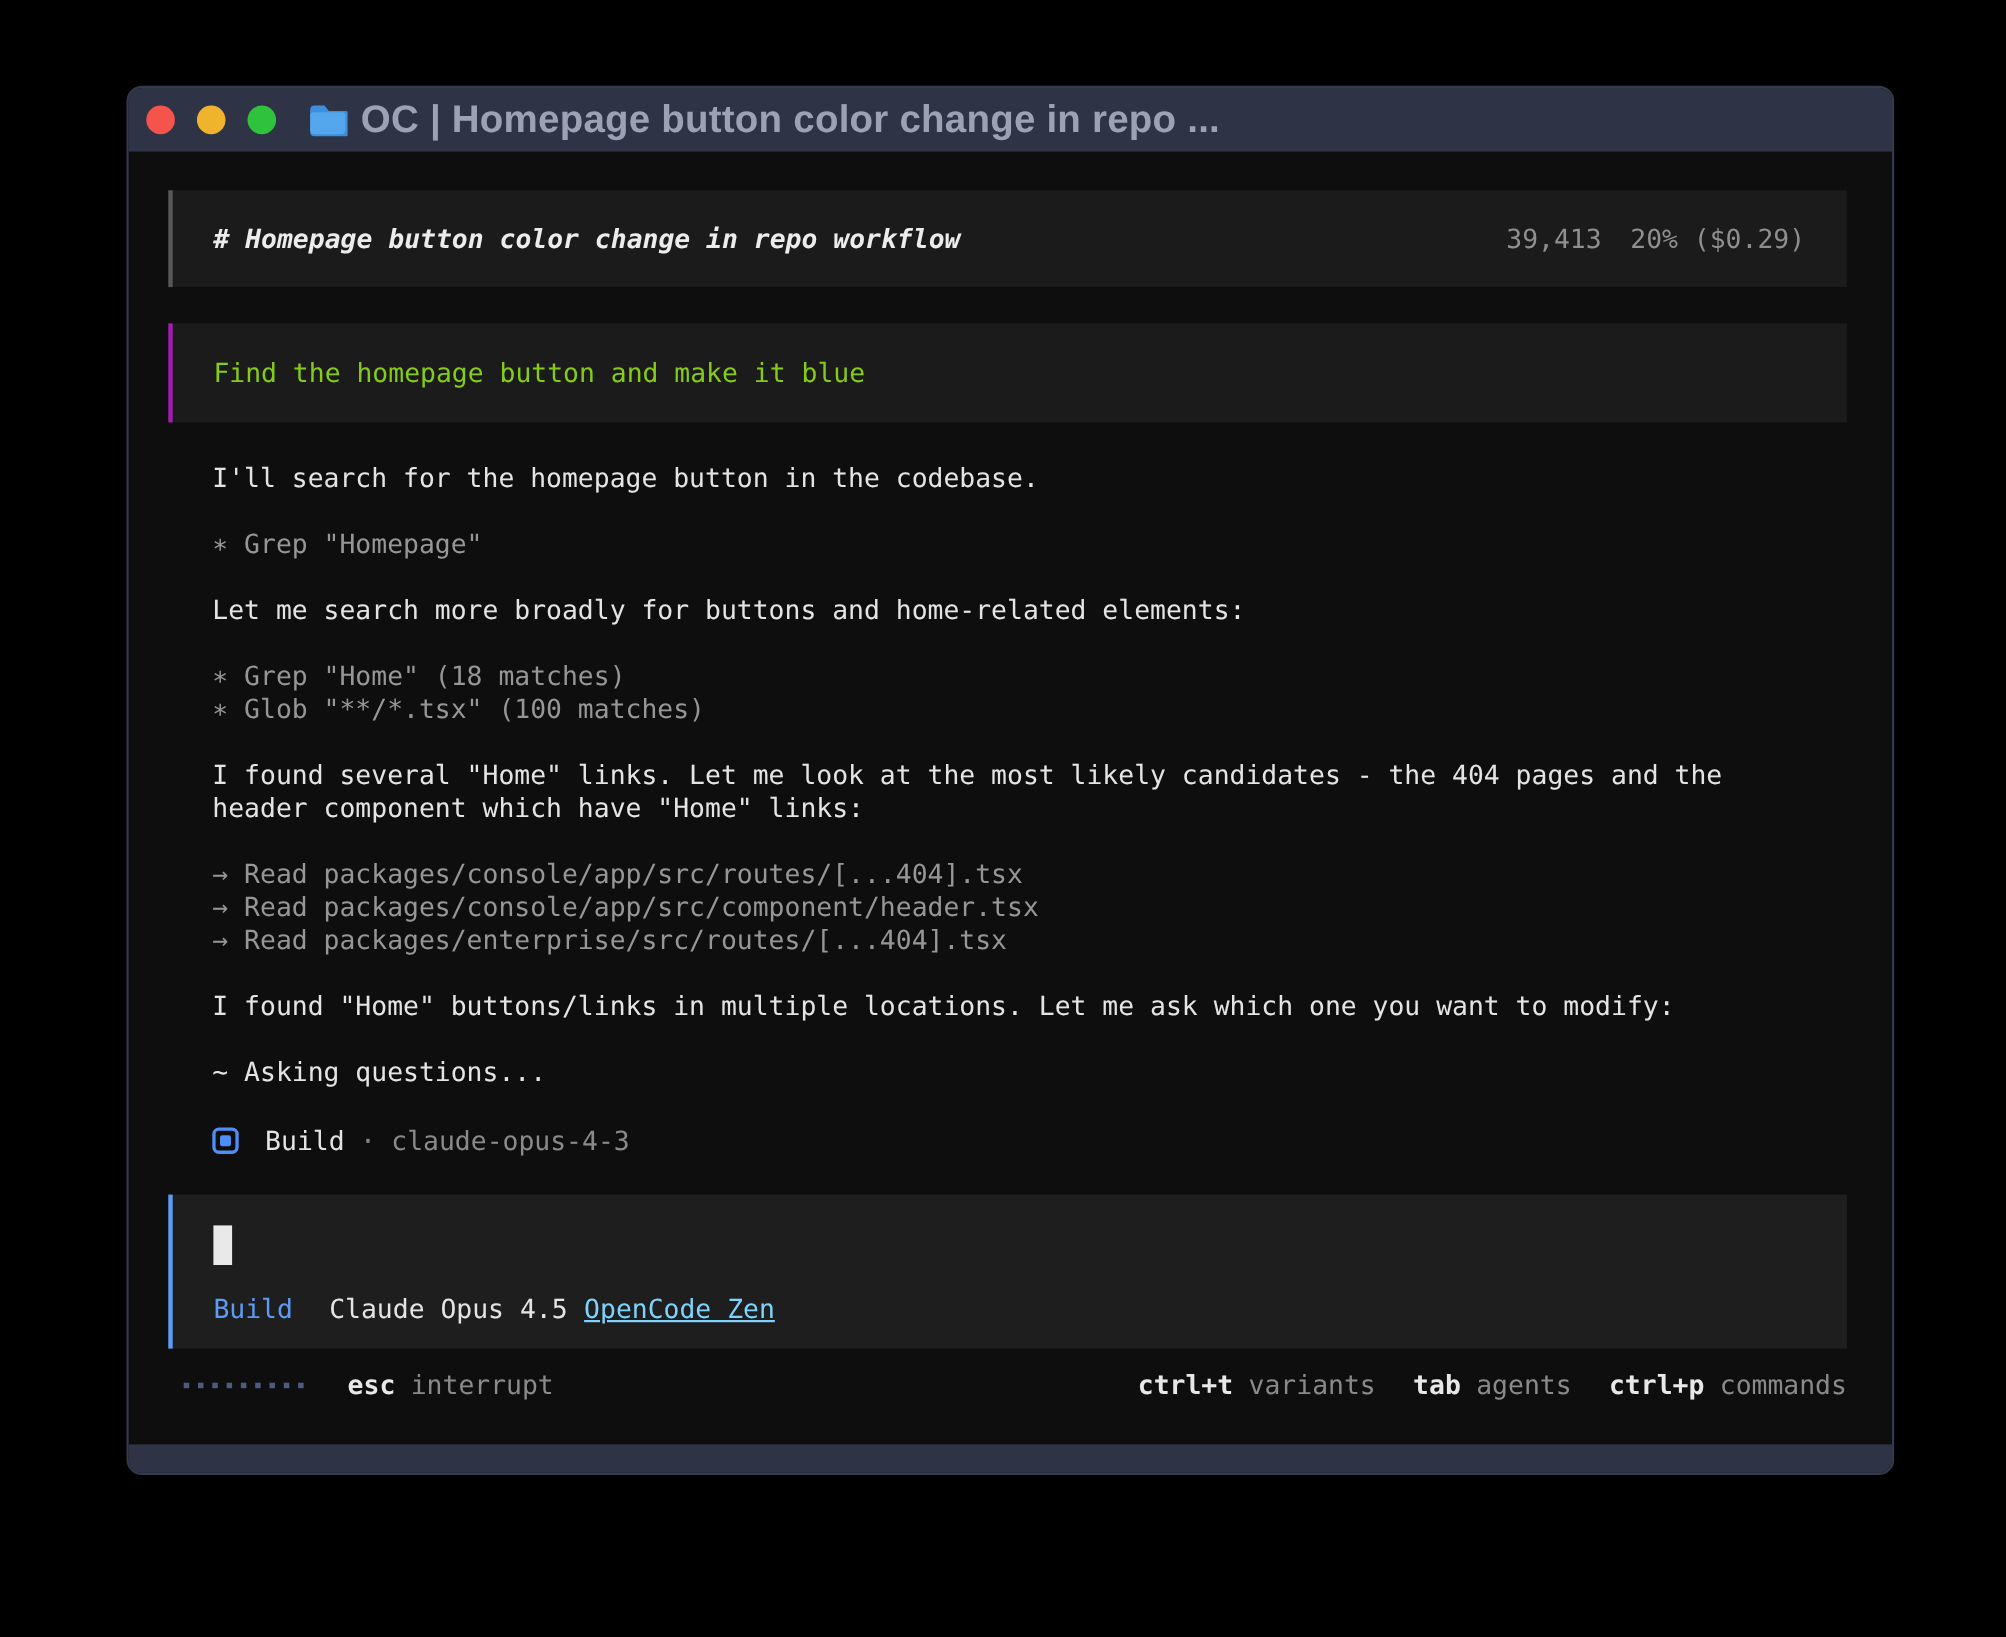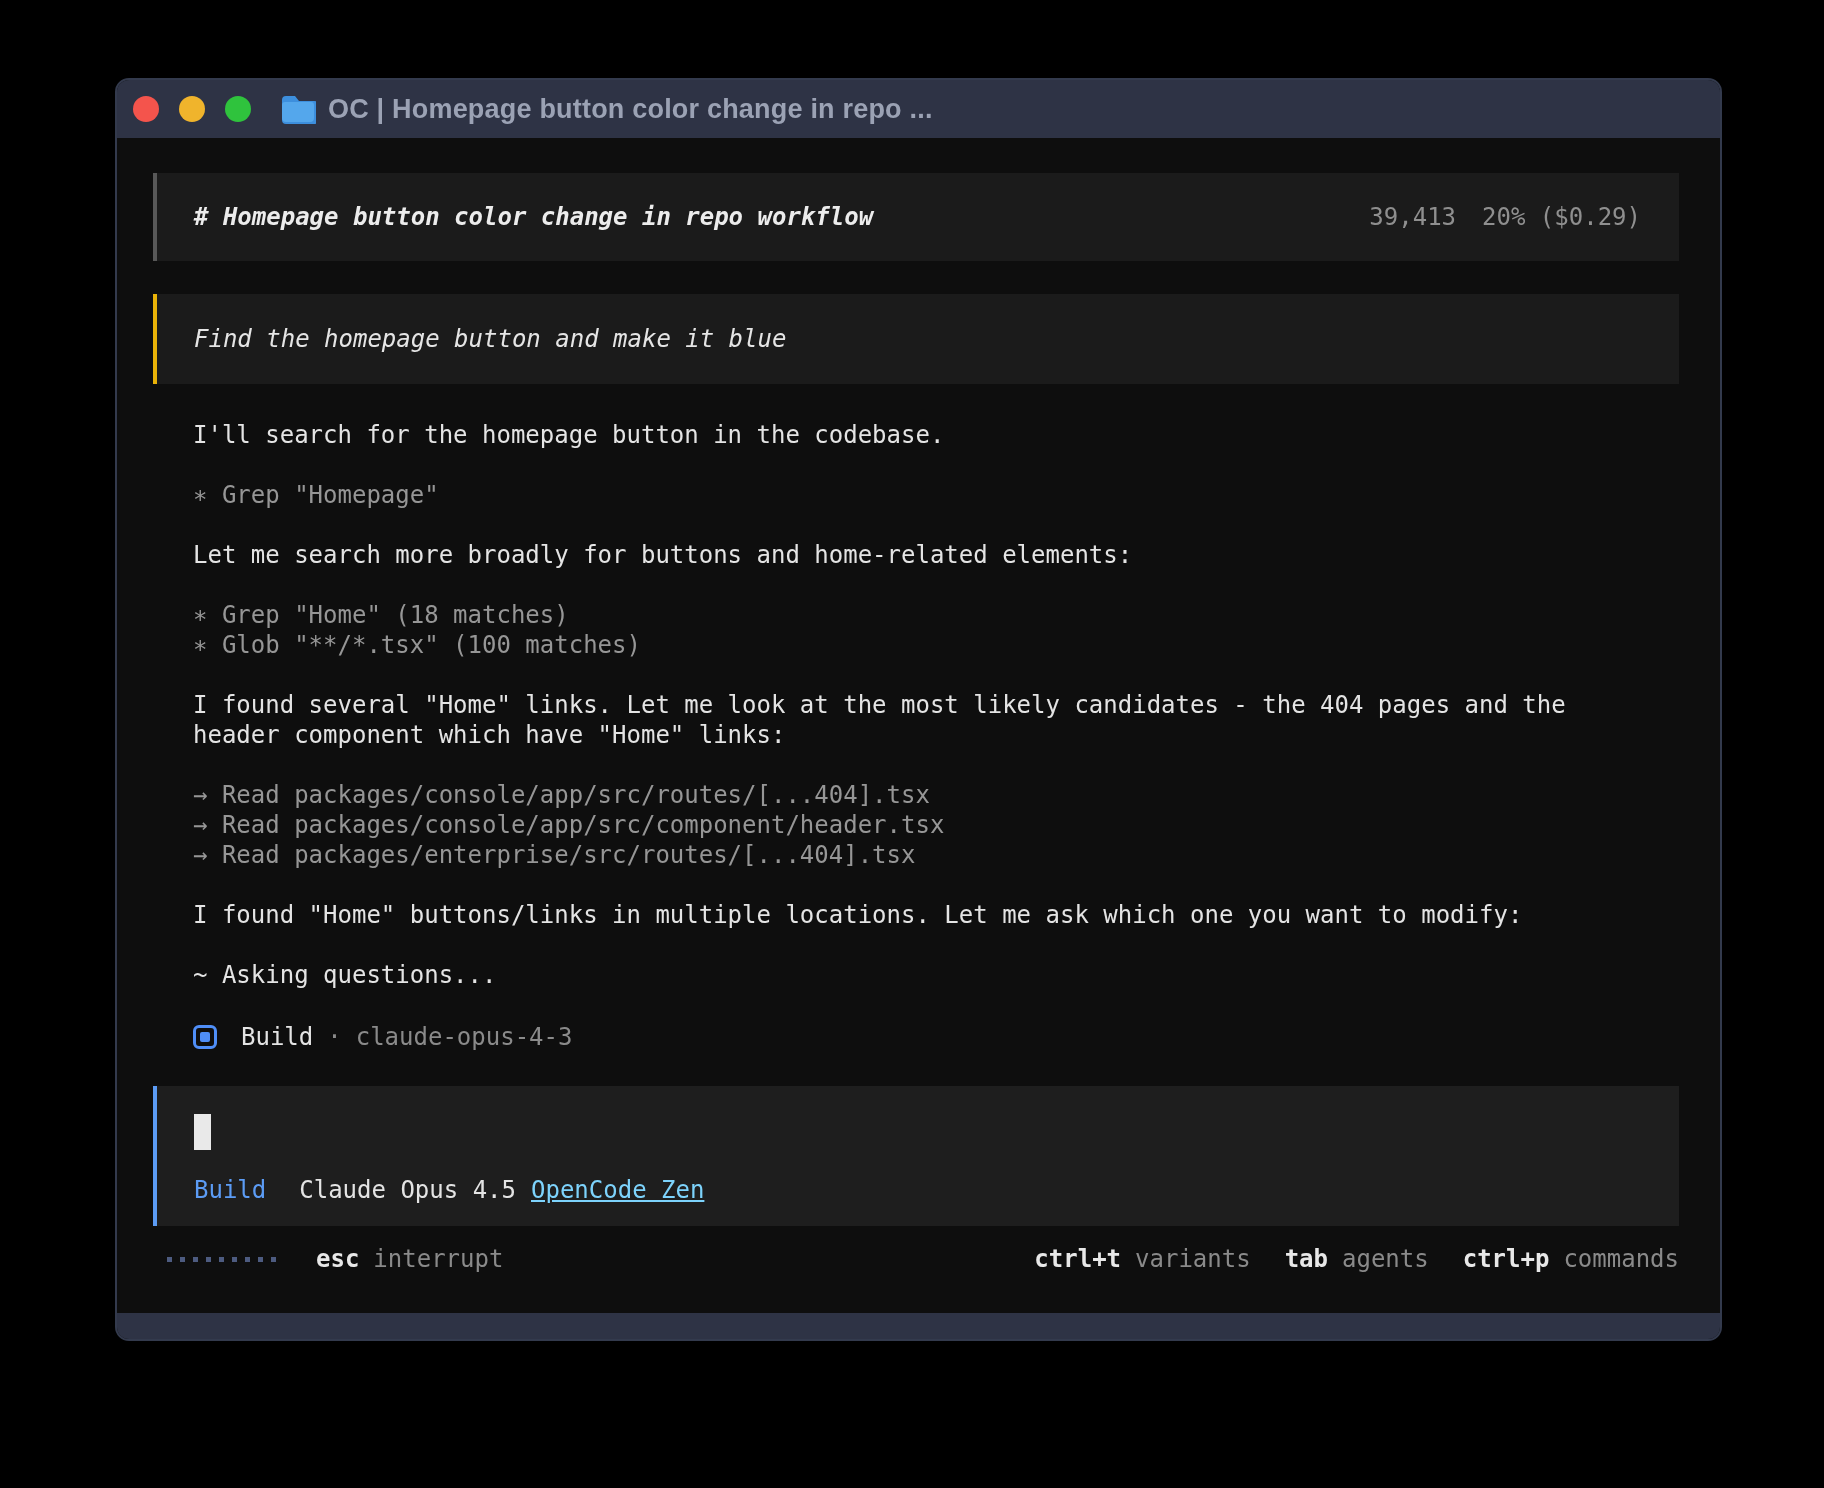--- a/index.html
+++ b/index.html
@@ -12,36 +12,36 @@
 
   
   .titlebar { height:58px; flex:0 0 58px; background:#2e3345;
               display:flex; align-items:center; padding-left:16px;
               font-family:"Liberation Sans", sans-serif; }
   .tl { width:26px; height:26px; border-radius:50%; margin-right:20px; }
   .tl.red { background:#f4544c; }
   .tl.yellow { background:#f0b42c; }
   .tl.green { background:#2fc33d; }
   .folder { margin-left:9px; margin-right:12px; display:flex; }
-  .tb-title { color:#9ba2b4; font-weight:bold; font-size:27px; letter-spacing:0.2px; }
+  .tb-title { color:#9ba2b4; font-weight:bold; font-size:35px; letter-spacing:0.2px; }
 
   
   .content { flex:1 1 auto; background:#0e0e0e; padding:35px 41px 0 36px;
              display:flex; flex-direction:column; font-size:24px; }
 
   .block { background:#1b1b1b; }
   .session-header { height:88px; border-left:4px solid #585858;
                     display:flex; align-items:center; justify-content:space-between;
                     padding:0 38px 0 37px; }
   .sh-title { color:#ececec; font-weight:bold; white-space:pre;font-style:italic; }
   .sh-stats { display:flex; gap:26px; color:#8f8f8f; white-space:pre;justify-content:flex-end; }
 
-  .user-msg { height:90px; border-left:4px solid #eab308; margin-top:33px;
+  .user-msg { height:90px; border-left:4px solid #a21caf; margin-top:33px;
               display:flex; align-items:center; padding:0 38px 0 37px;
-              color:#e5e5e5; white-space:pre;font-style:italic; }
+              color:#84cc16; white-space:pre; }
 
   .chat { margin-top:36px; margin-left:40px; }
   .line { line-height:30px; height:30px; white-space:pre; }
   .gap  { height:30px; }
   .white { color:#e4e4e4; }
   .gray  { color:#969696; }
 
   .agent-row { height:34px; display:flex; align-items:center; white-space:pre; }
   .agent-icon { width:24px; height:24px; border:3px solid #4f8ef7; border-radius:6px;
                 display:flex; align-items:center; justify-content:center; margin-right:24px; }

